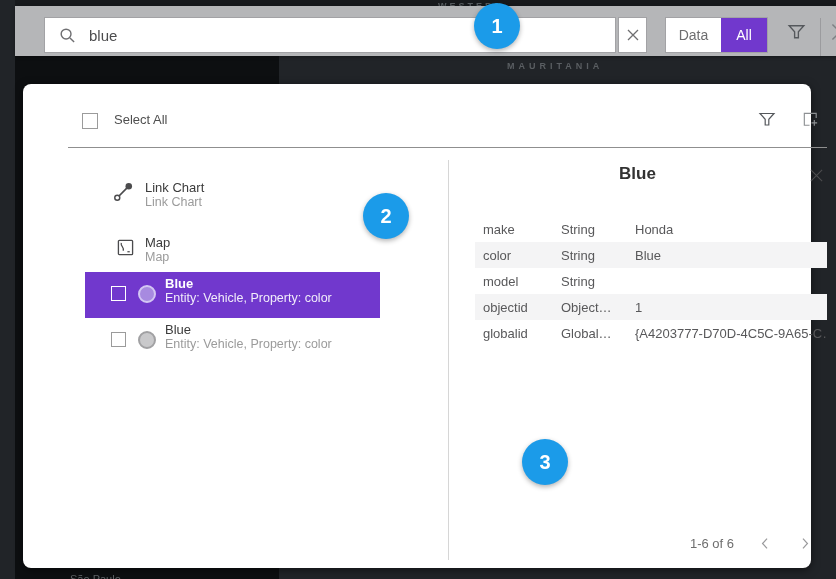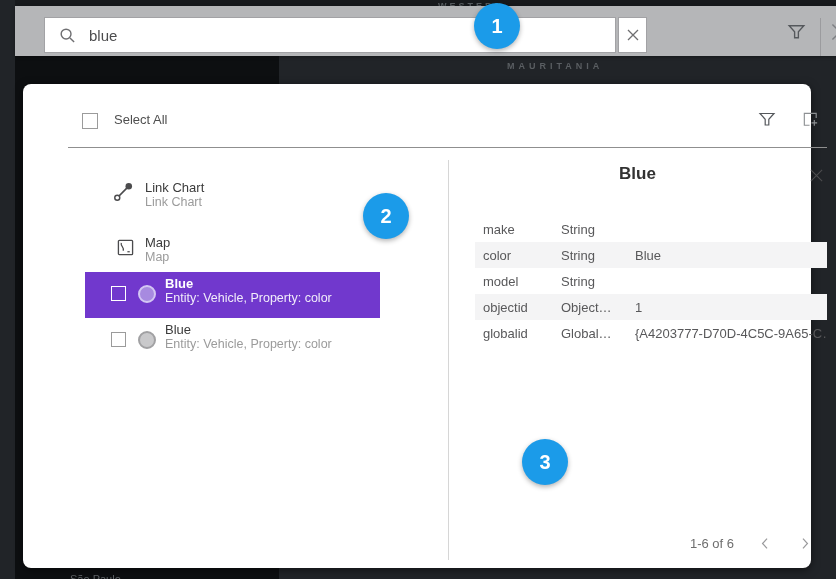--- a/index.html
+++ b/index.html
@@ -123,20 +123,24 @@
       </span>
       <input type="text" value="blue" style="">
     </div>
     <div class="abs clear-btn">
       <span class="iconbox">
         <svg viewBox="0 0 12 12" width="12" height="12">
           <path d="M1 1 L11 11 M11 1 L1 11" stroke="#6e6e70" stroke-width="1.3"></path>
         </svg>
       </span>
     </div>
+    <div class="abs segmented">
+      <div class="seg-data">Data</div>
+      <div class="seg-all">All</div>
+    </div>
     <div class="abs tb-filter iconbox">
       <span>
         <svg viewBox="0 0 20 20" width="21" height="21" fill="none" stroke="#55585c" stroke-width="1.3">
           <path d="M3 4.5 H17 L11.8 10.3 V16 H8.2 V10.3 Z"></path>
         </svg>
       </span>
     </div>
     <div class="abs tb-divider"></div>
     <div class="abs tb-close iconbox">
       <span>
@@ -216,20 +220,21 @@
         <svg viewBox="0 0 16 16" width="15" height="15" fill="none">
           <path d="M2 2 L14 14 M14 2 L2 14" stroke="#4c4c4e" stroke-width="1.2"></path>
         </svg>
       </span>
     </div>
     <div class="abs detail-table">
       <div>
           <div class="trow">
             <span>make</span>
             <span>String</span>
+            <span>Honda</span>
           </div>
           <div class="trow">
             <span>color</span>
             <span>String</span>
             <span>Blue</span>
           </div>
           <div class="trow">
             <span>model</span>
             <span>String</span>
           </div>

